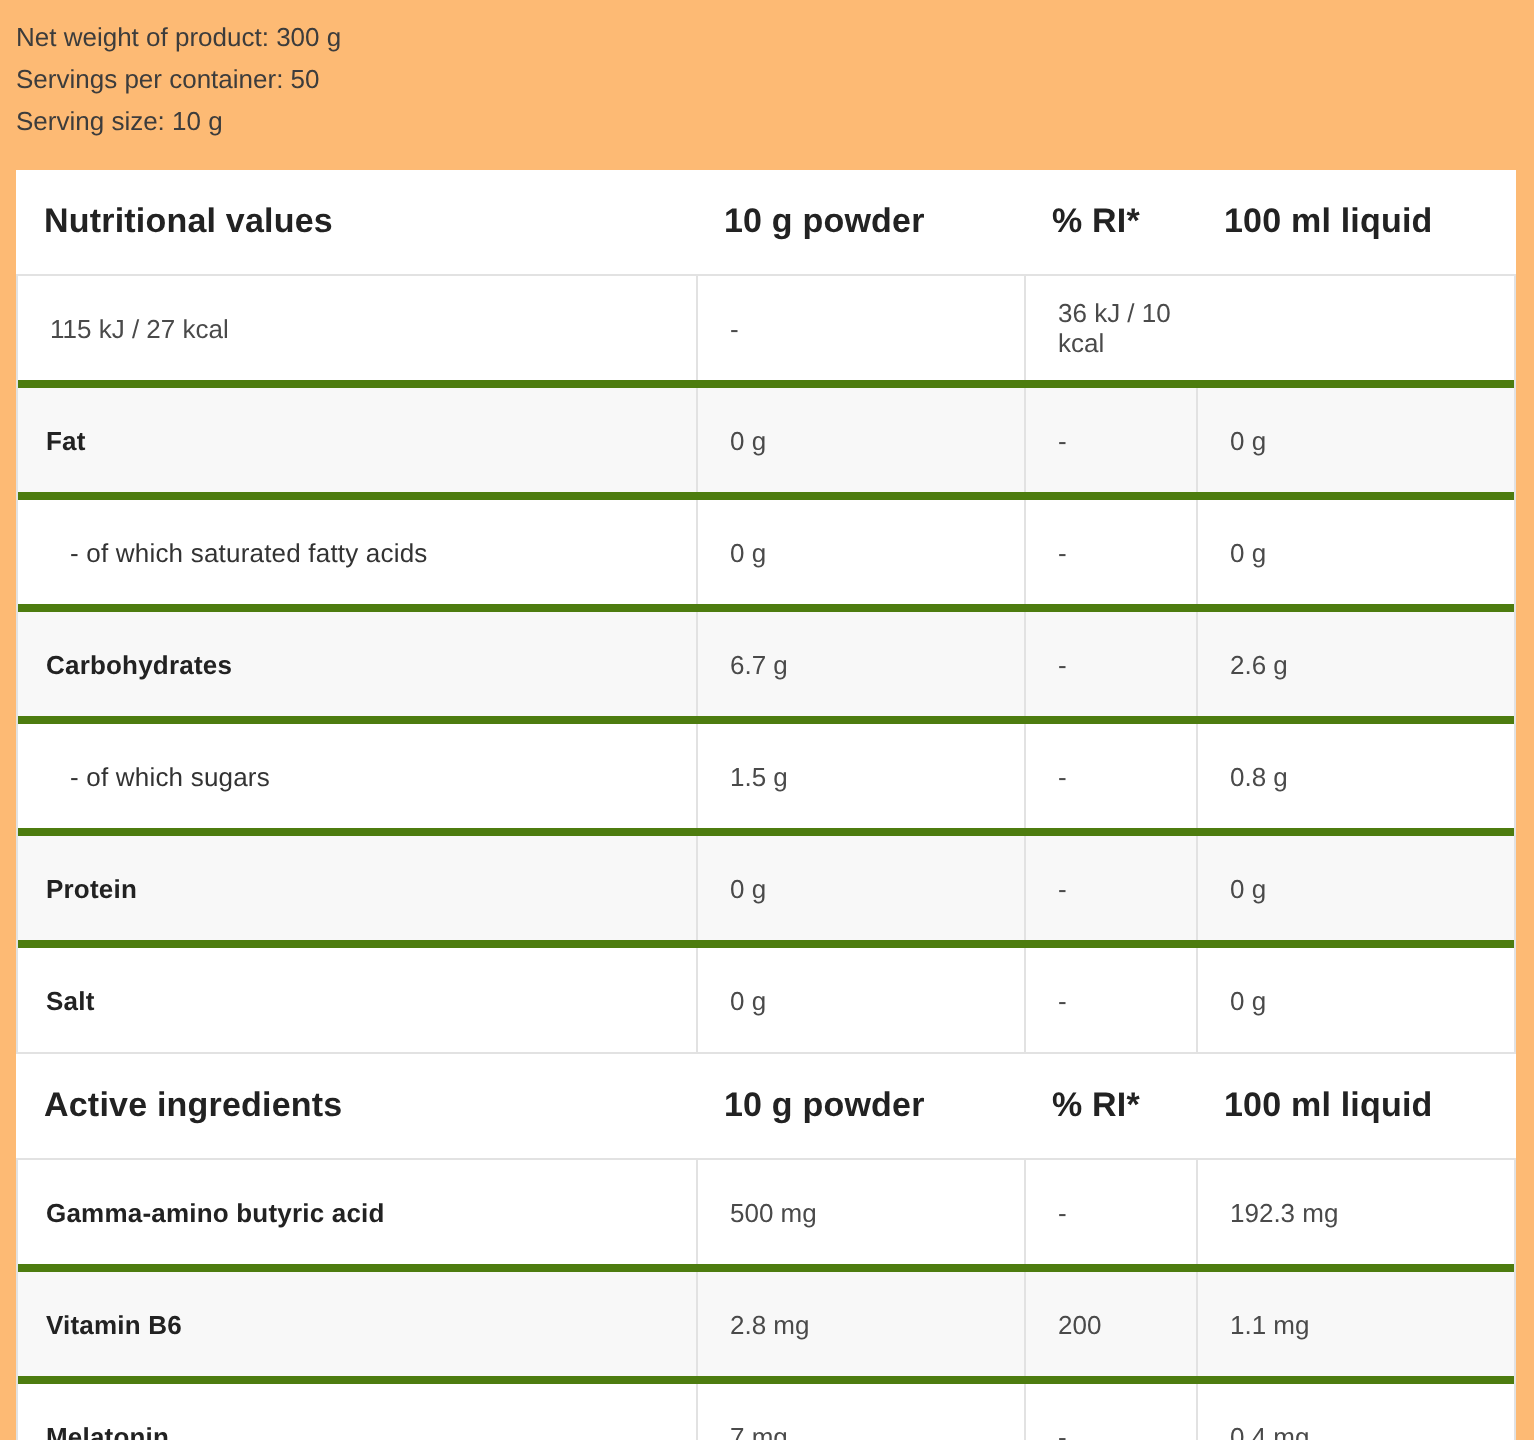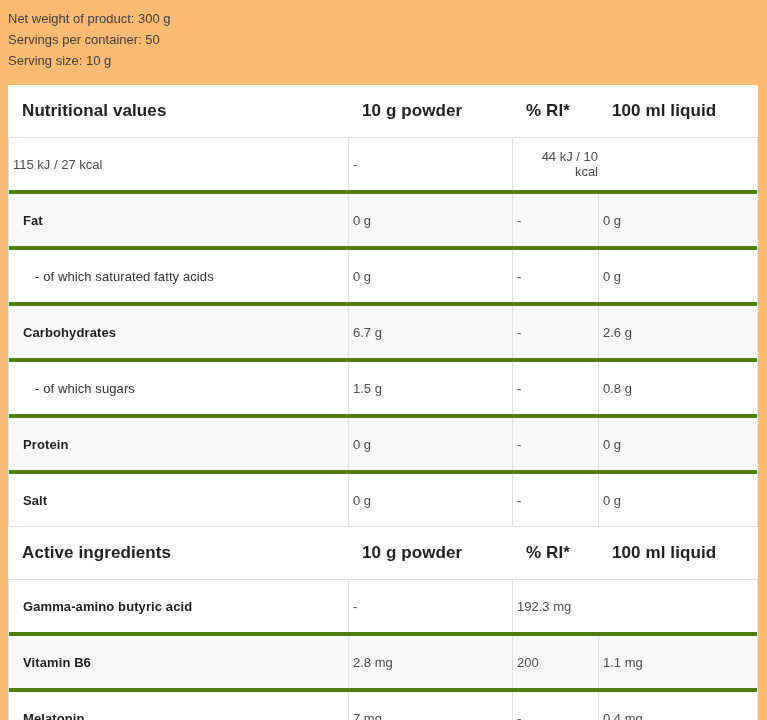--- a/index.html
+++ b/index.html
@@ -69,22 +69,21 @@
   }
   .label.sub {
     font-weight: 400;
     color: #333333;
     padding-left: 26px;
   }
   .val {
     font-size: 13px;
     font-weight: 400;
     color: #4a4a4a;
-    padding-left: 4px;
-    text-align: right;
+    padding-left: 16px;
   }
 </style>
 </head>
 <body>
 
 <div class="page">
 
   <div class="info-block">
     <div class="info-line">Net weight of product: 300 g</div>
     <div class="info-line">Servings per container: 50</div>
@@ -96,21 +95,21 @@
       <div class="hcell">Nutritional values</div>
       <div class="hcell">10 g powder</div>
       <div class="hcell">% RI*</div>
       <div class="hcell">100 ml liquid</div>
     </div>
 
     <div class="tbl">
       <div class="row">
         <div class="cell val">115 kJ / 27 kcal</div>
         <div class="cell val">-</div>
-        <div class="cell val">44 kJ / 10 kcal</div>
+        <div class="cell val">36 kJ / 10 kcal</div>
       </div>
       <div class="row alt">
         <div class="cell label">Fat</div>
         <div class="cell val">0 g</div>
         <div class="cell val">-</div>
         <div class="cell val">0 g</div>
       </div>
       <div class="row">
         <div class="cell label sub">- of which saturated fatty acids</div>
         <div class="cell val">0 g</div>
@@ -148,20 +147,21 @@
     <div class="band" style="margin-top:0;">
       <div class="hcell">Active ingredients</div>
       <div class="hcell">10 g powder</div>
       <div class="hcell">% RI*</div>
       <div class="hcell">100 ml liquid</div>
     </div>
 
     <div class="tbl">
       <div class="row">
         <div class="cell label">Gamma-amino butyric acid</div>
+        <div class="cell val">500 mg</div>
         <div class="cell val">-</div>
         <div class="cell val">192.3 mg</div>
       </div>
       <div class="row alt">
         <div class="cell label">Vitamin B6</div>
         <div class="cell val">2.8 mg</div>
         <div class="cell val">200</div>
         <div class="cell val">1.1 mg</div>
       </div>
       <div class="row">

